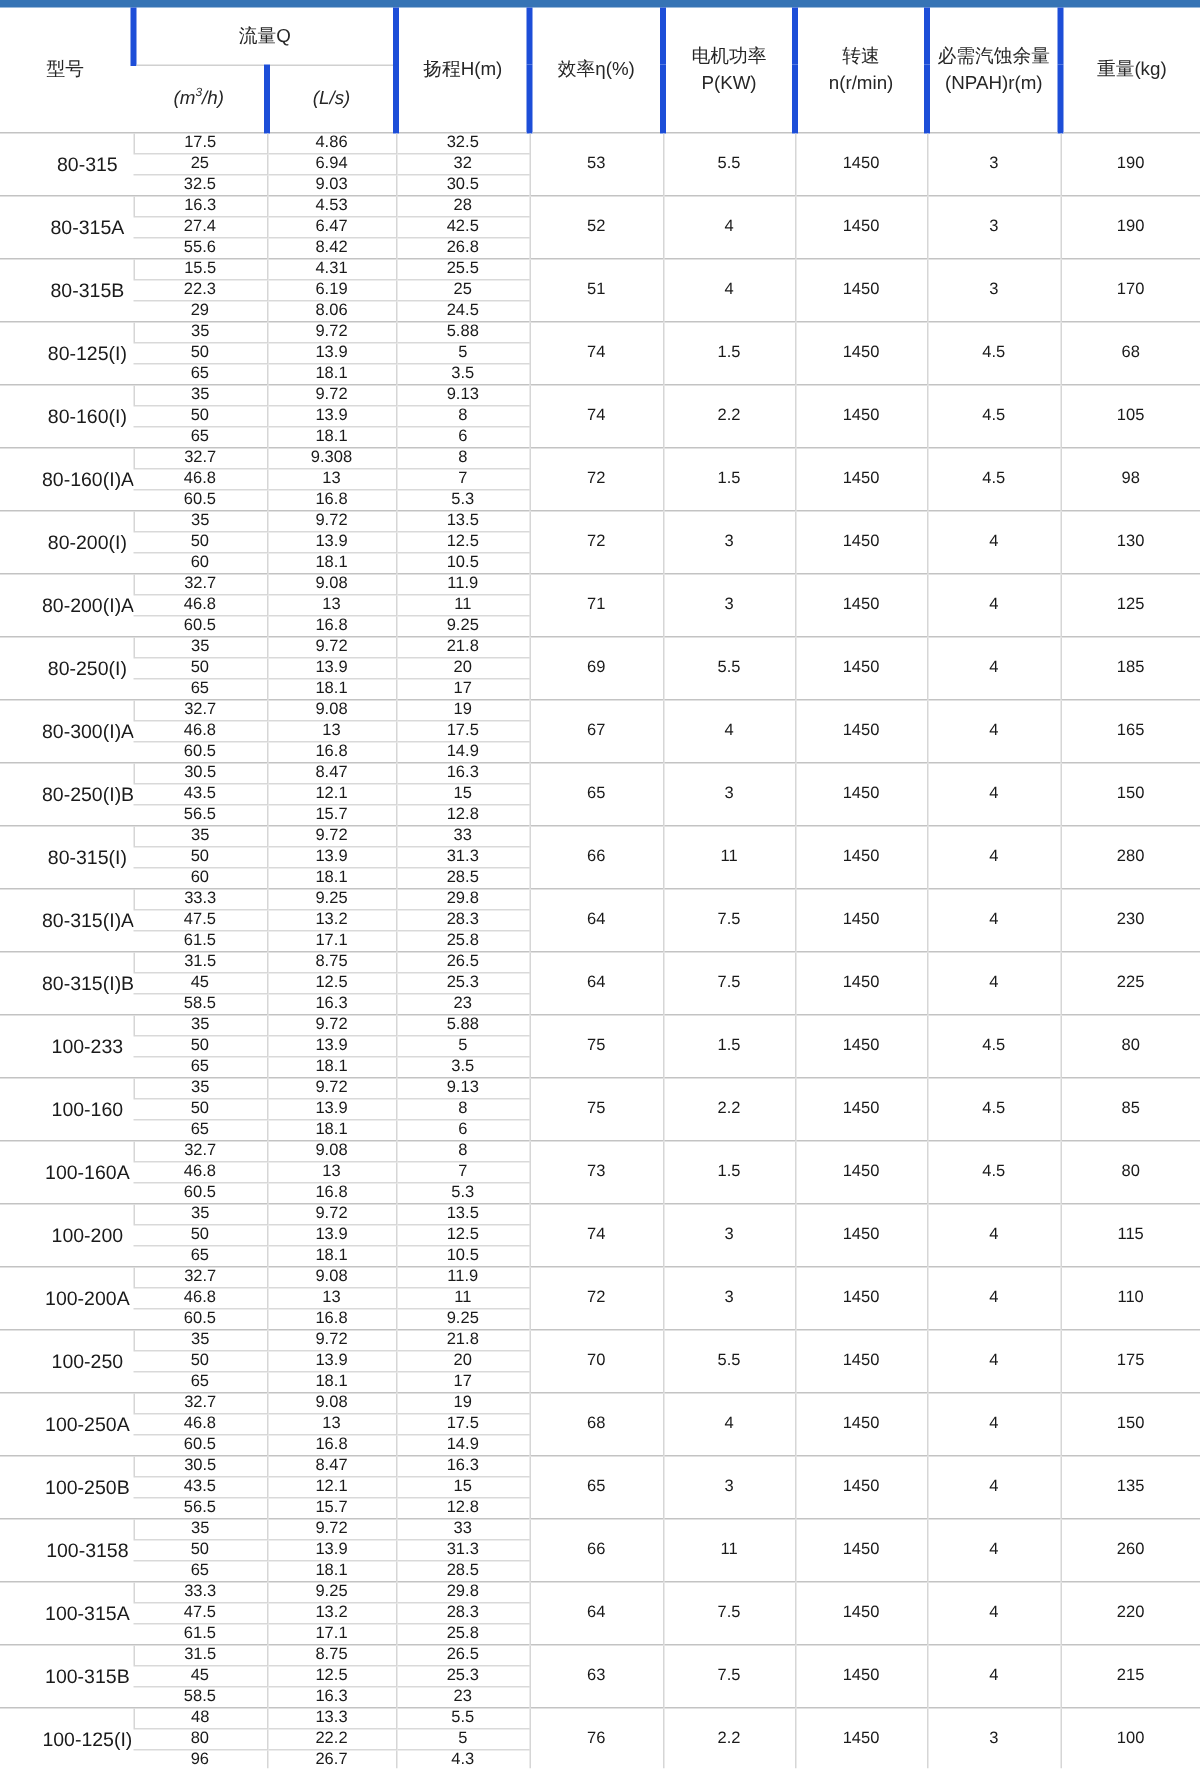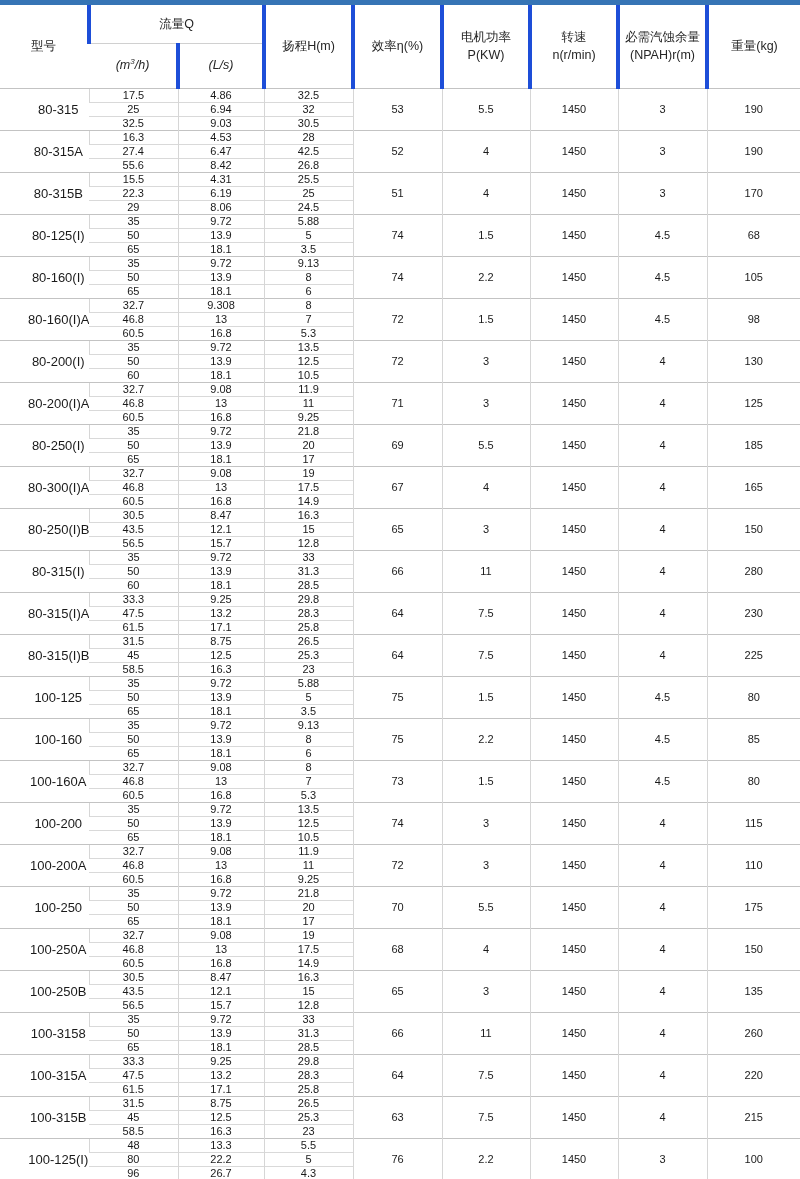--- a/index.html
+++ b/index.html
@@ -392,21 +392,21 @@
           <td class="flow-m3h-cell">45</td>
           <td class="flow-ls-cell">12.5</td>
           <td class="head-cell">25.3</td>
         </tr>
         <tr>
           <td class="flow-m3h-cell">58.5</td>
           <td class="flow-ls-cell">16.3</td>
           <td class="head-cell">23</td>
         </tr>
         <tr class="group-start">
-          <td rowspan="3" class="model-cell">100-125</td>
+          <td rowspan="3" class="model-cell">100-233</td>
           <td class="flow-m3h-cell">35</td>
           <td class="flow-ls-cell">9.72</td>
           <td class="head-cell">5.88</td>
           <td rowspan="3" class="efficiency-cell">75</td>
           <td rowspan="3" class="power-cell">1.5</td>
           <td rowspan="3" class="speed-cell">1450</td>
           <td rowspan="3" class="npsh-cell">4.5</td>
           <td rowspan="3" class="weight-cell">80</td>
         </tr>
         <tr>

